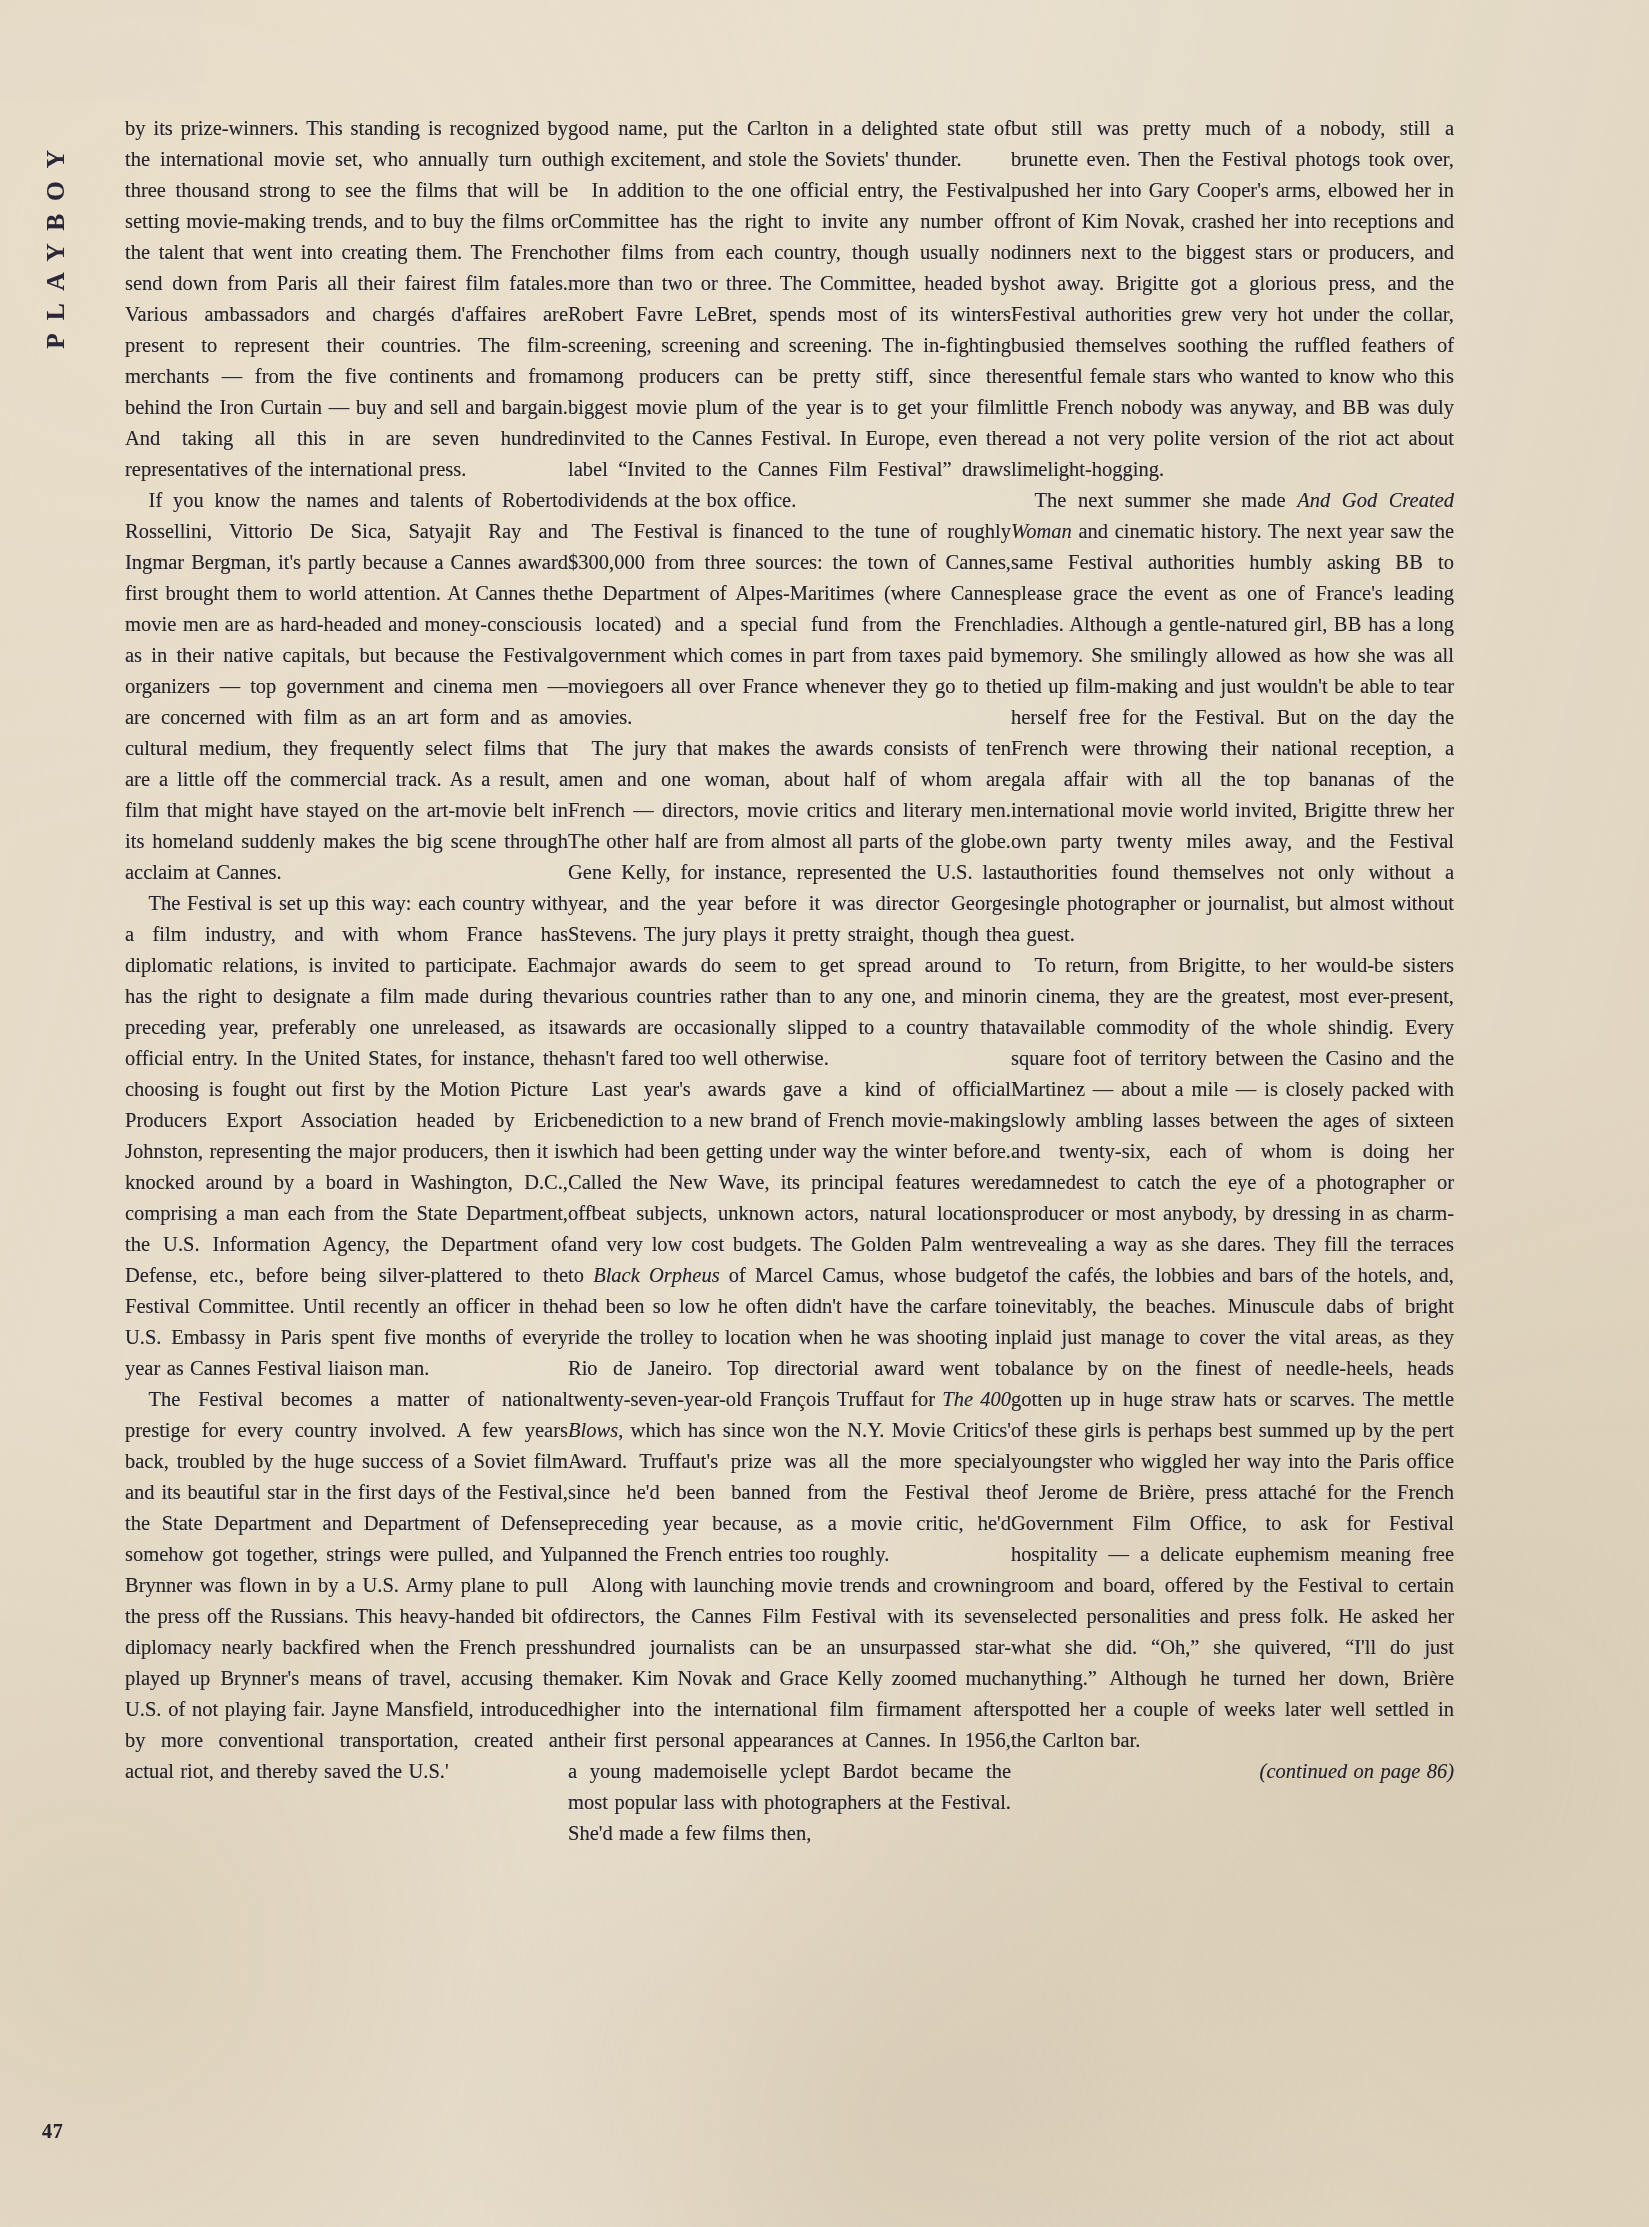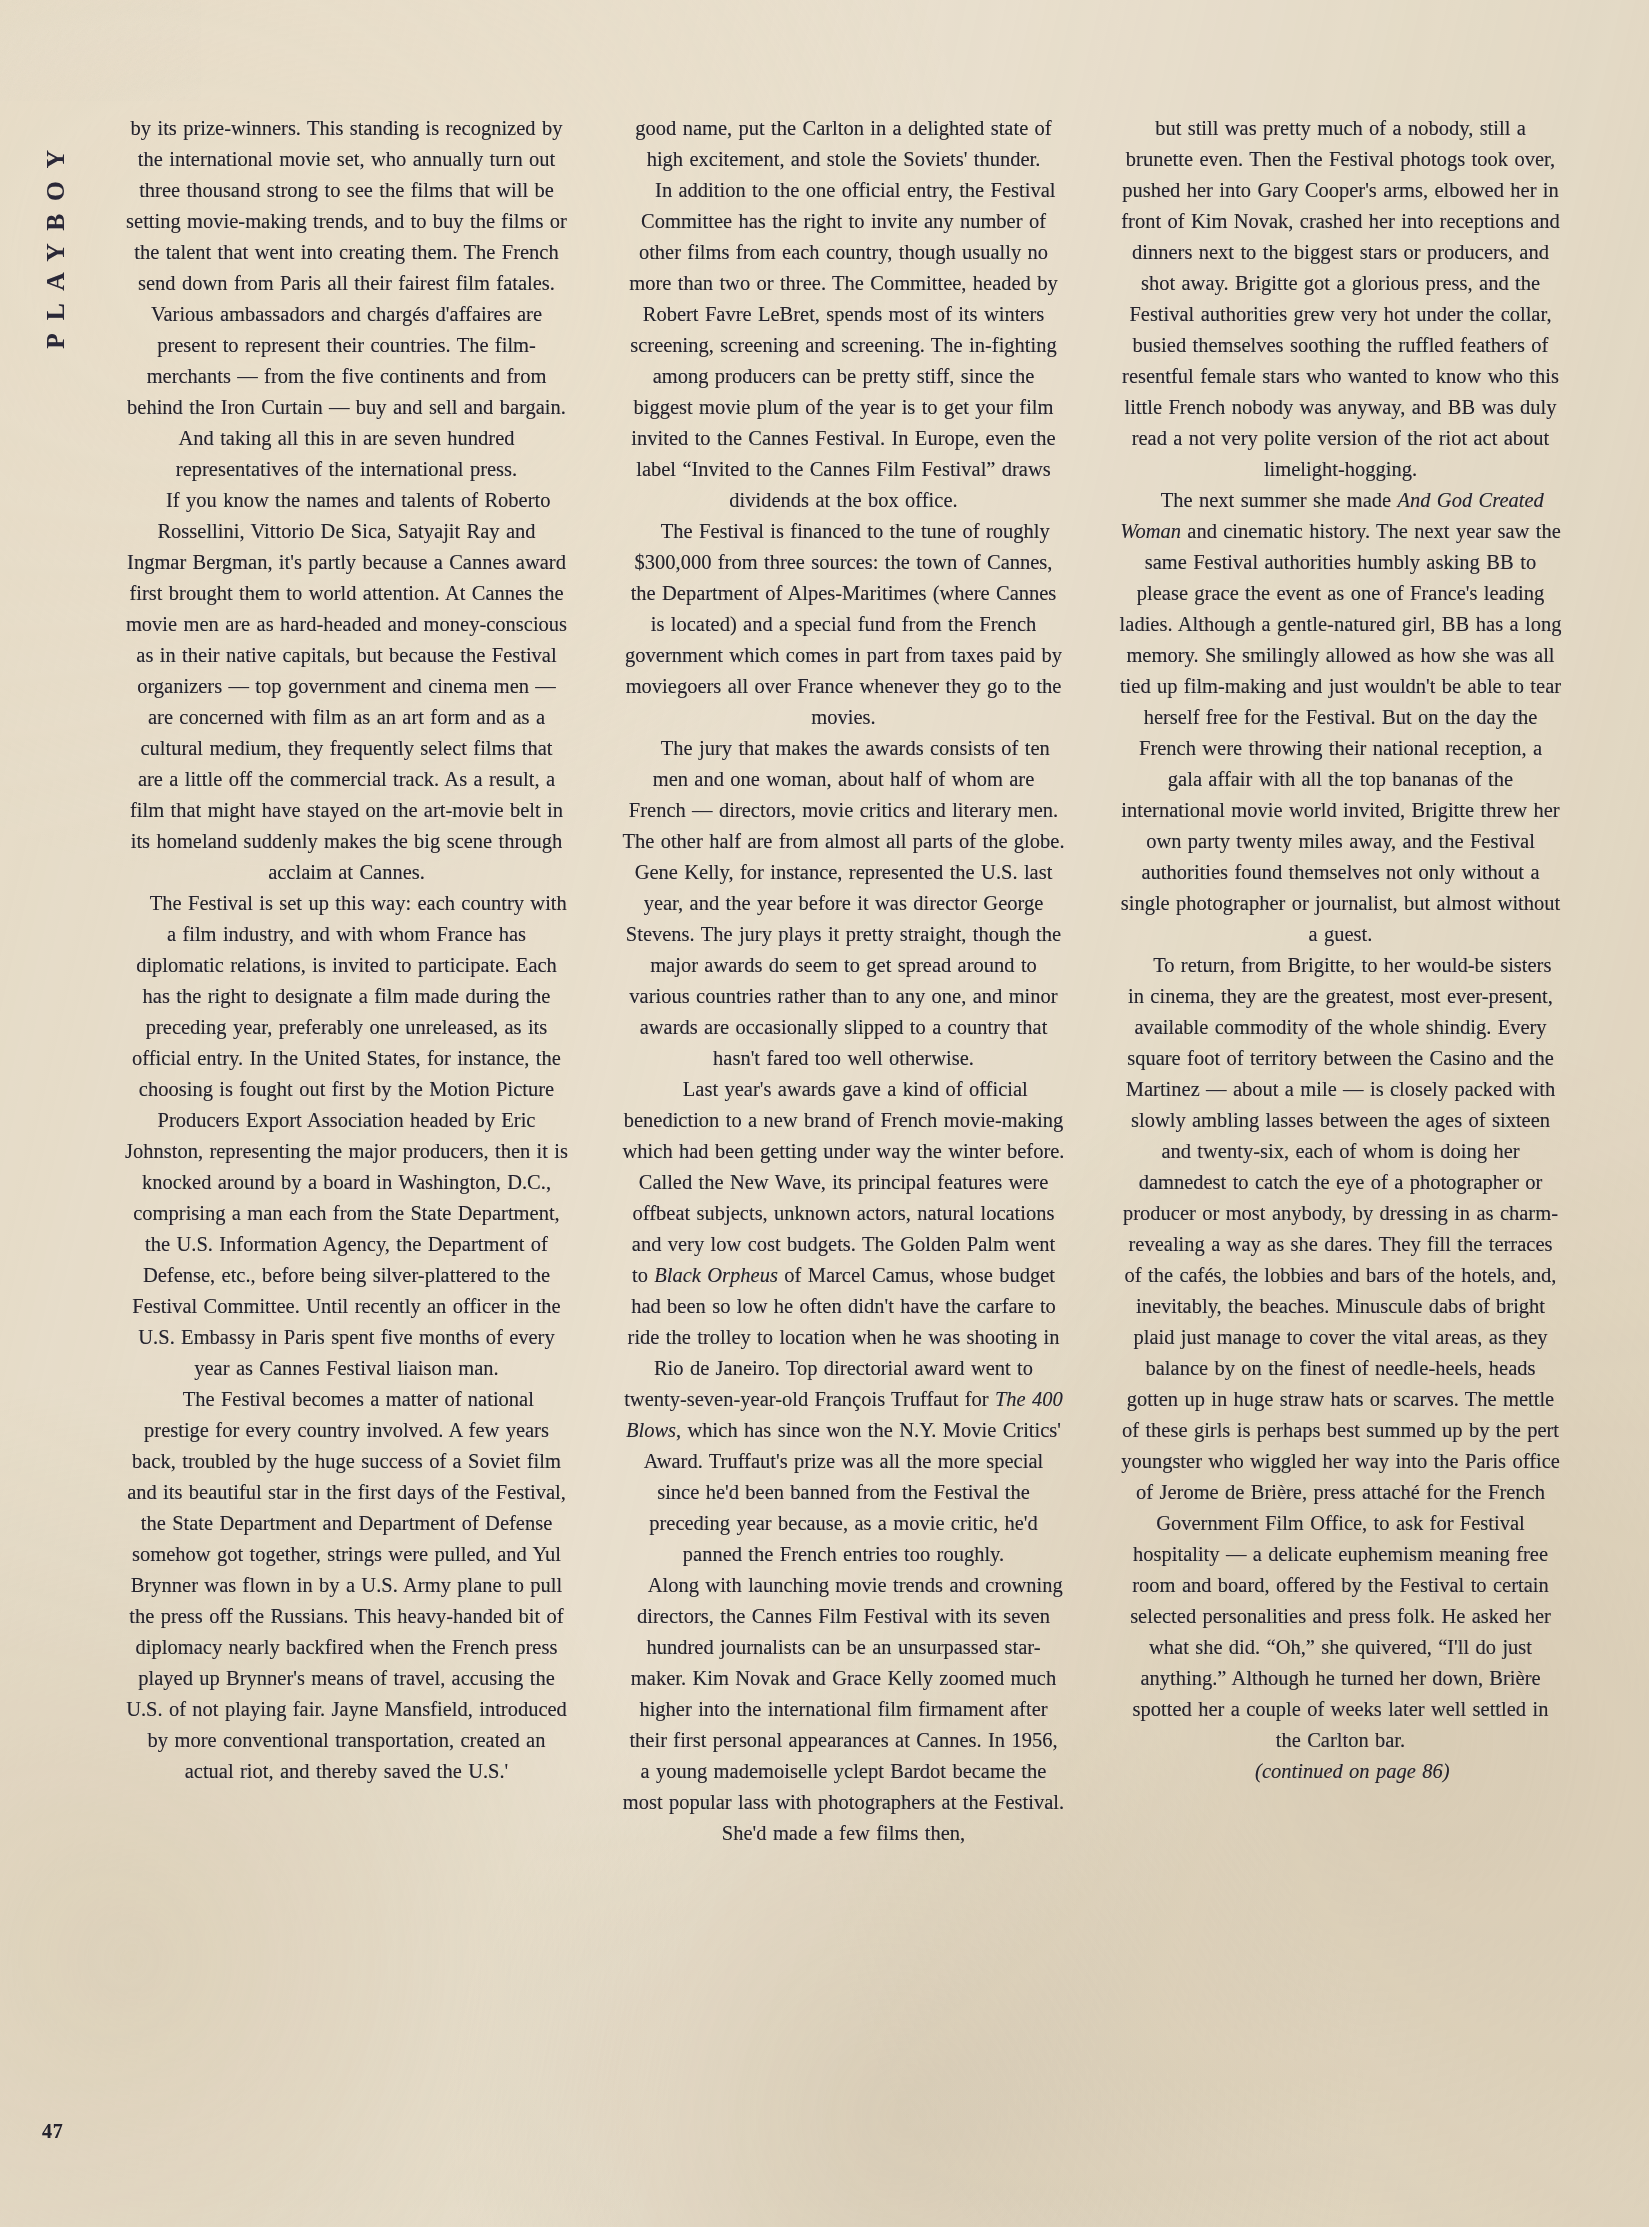--- a/index.html
+++ b/index.html
@@ -77,35 +77,33 @@
 
   
   .columns {
     position: absolute;
     left: 125px;
     top: 113px;
     width: 1435px;
     height: 2025px;
     display: grid;
     grid-template-columns: 443px 443px 443px;
-    column-gap: 54px;
   }
   .col {
     font-size: 20.5px;
     line-height: 31px;
     text-align: justify;
     text-justify: inter-word;
     word-spacing: 0.06em;
     hyphens: none;
     position: relative;
   }
   .col p {
     margin: 0;
     text-indent: 1.15em;
-    text-align: center;
   }
   .col p.no-indent {
     text-indent: 0;
   }
   .col i, .col em {
     font-style: italic;
   }
   .sc {
     font-variant: normal;
     letter-spacing: 0.01em;

